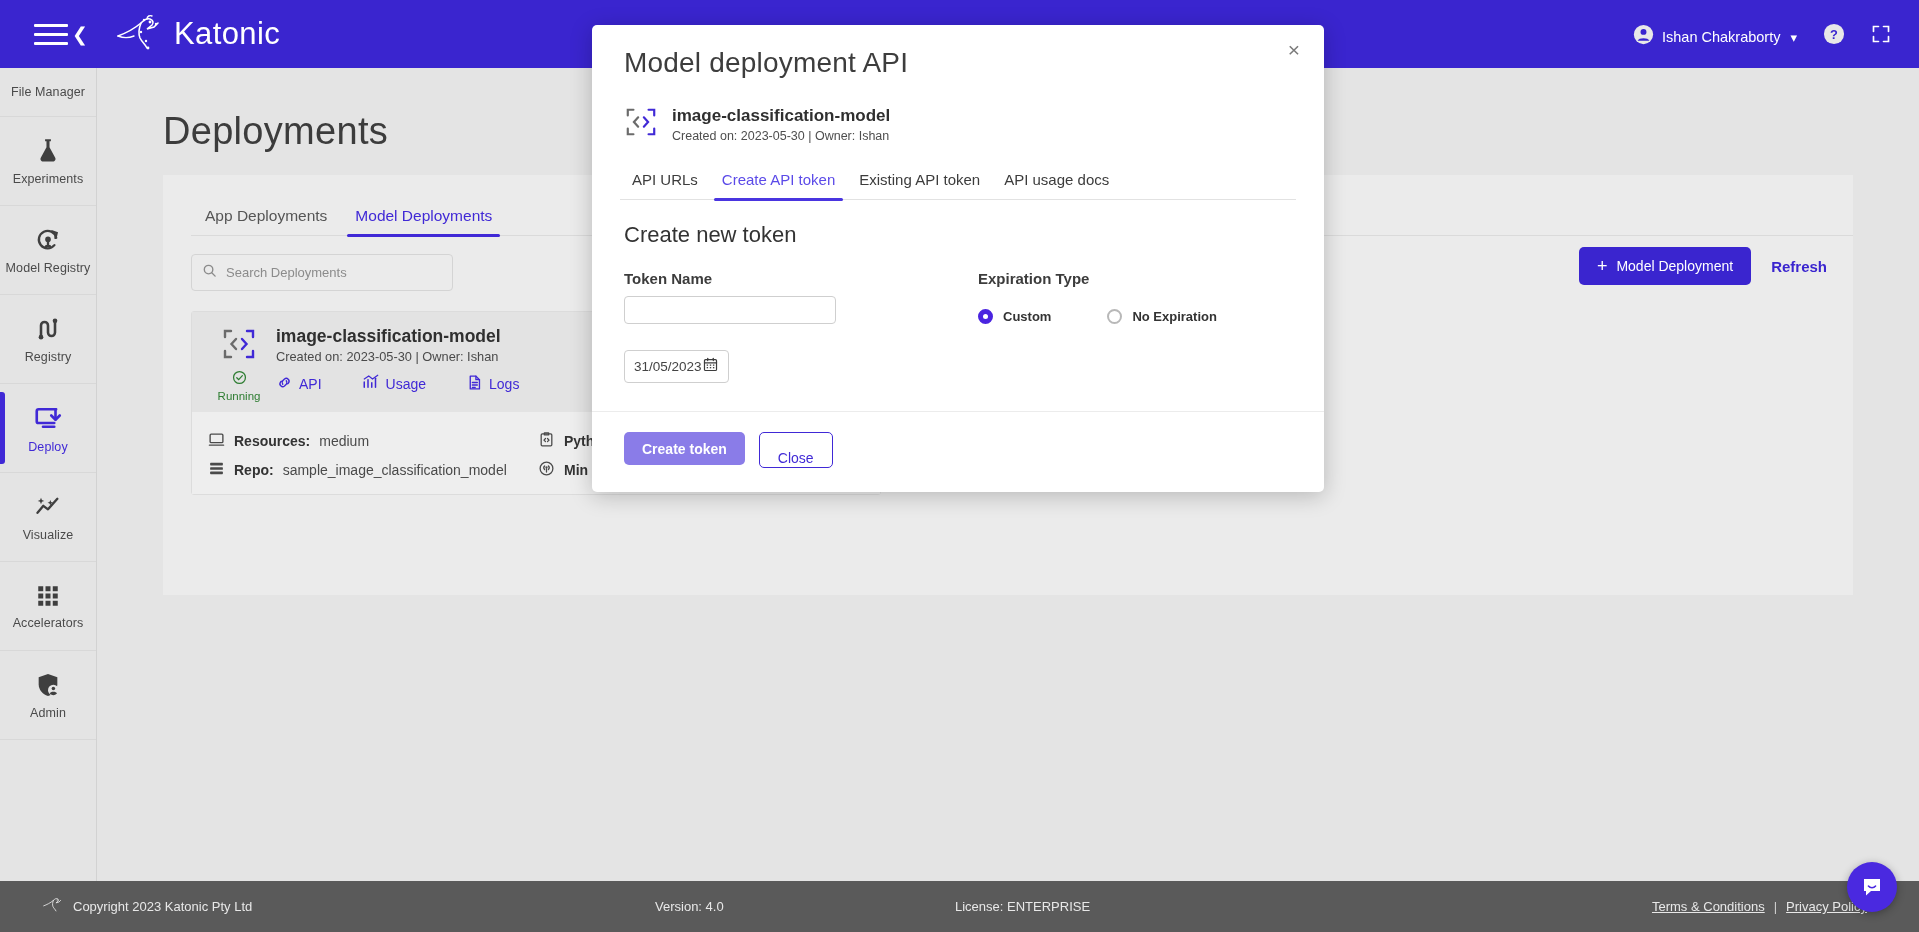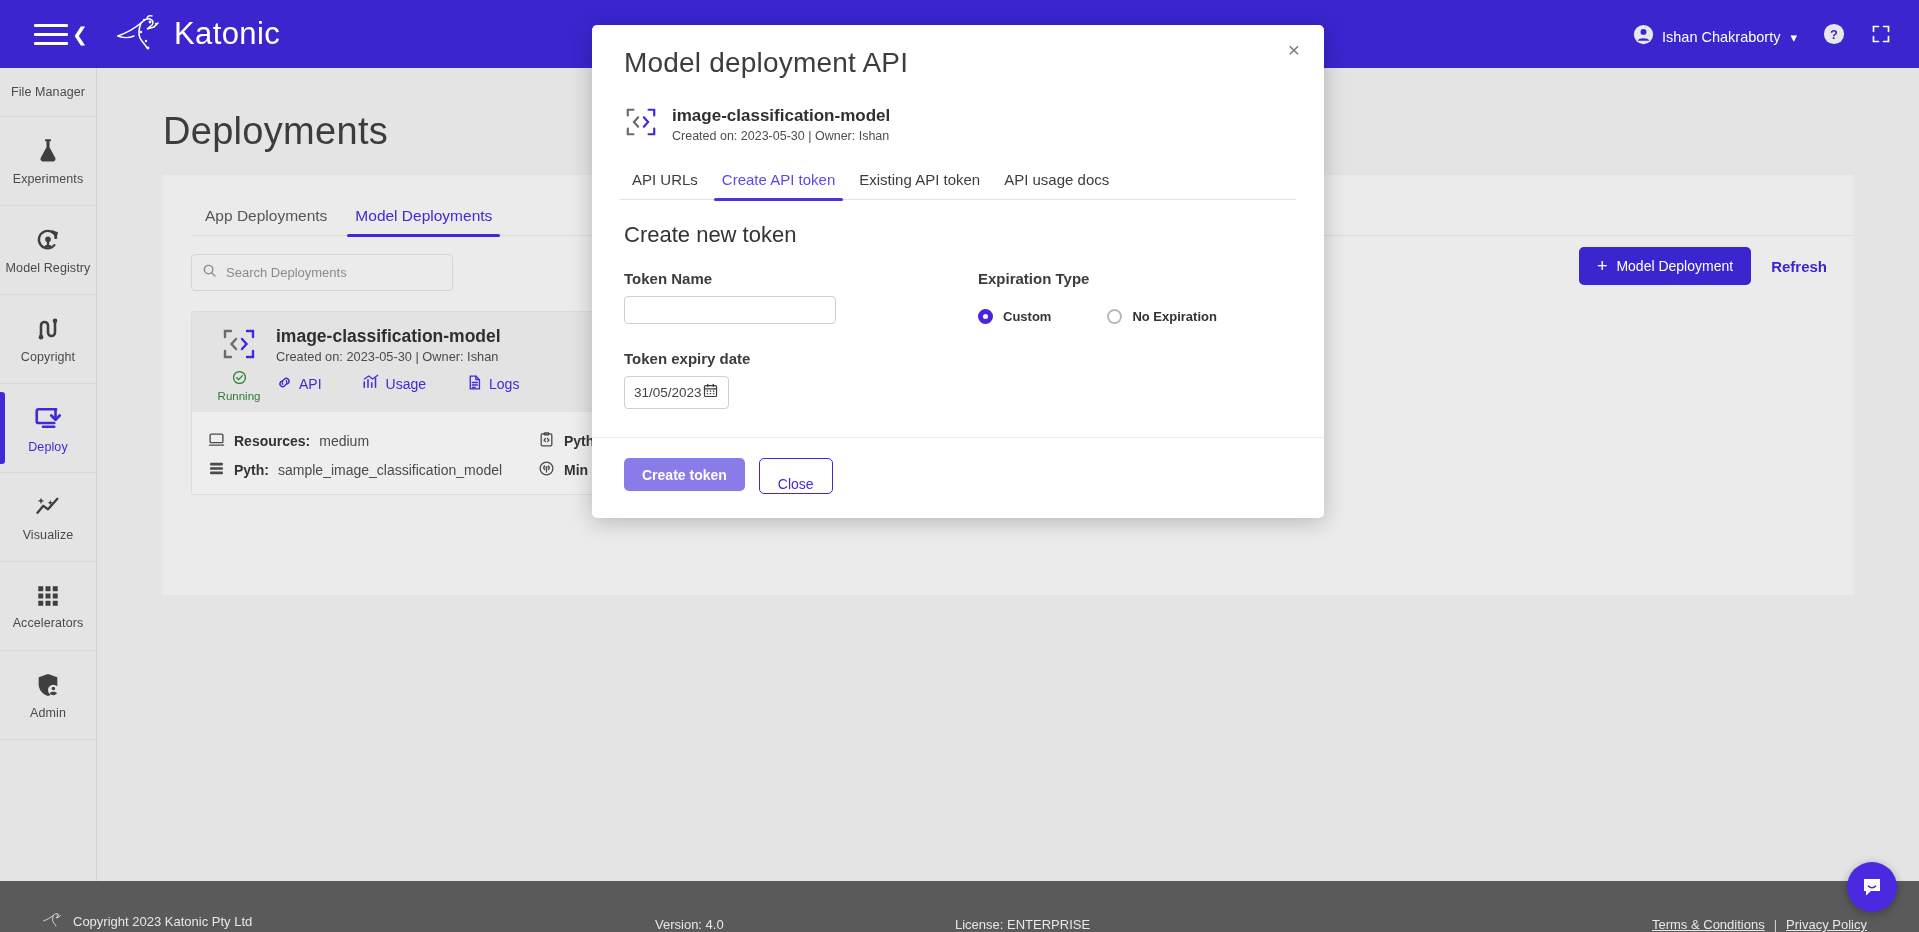--- a/index.html
+++ b/index.html
@@ -128,21 +128,21 @@
   .card-link { display: flex; align-items: center; gap: 6px; color: #4029d6; font-size: 14px; cursor: pointer; }
   .card-meta { padding: 10px 16px 14px 16px; background: #eeeeee; }
   .meta-row { display: flex; align-items: center; margin-top: 9px; }
   .meta-cell { display: flex; align-items: center; gap: 9px; font-size: 14px; color: #4a4a4a; }
   .meta-cell.c1 { width: 330px; }
   .meta-k { font-weight: bold; color: #333; }
 
   
   .footer {
     position: absolute; left: 0; right: 0; bottom: 0; height: 51px;
-    background: #5a5a5a; color: #e8e8e8; display: flex; align-items: flex-end;
+    background: #5a5a5a; color: #e8e8e8; display: flex; align-items: center;
     font-size: 13px; z-index: 6;
   }
   .f-copy { display: flex; align-items: center; gap: 9px; margin-left: 42px; }
   .f-ver { position: absolute; left: 655px; }
   .f-lic { position: absolute; left: 955px; }
   .f-links { margin-left: auto; margin-right: 52px; display: flex; align-items: center; gap: 9px; }
   .f-links a { color: #e8e8e8; text-decoration: underline; cursor: pointer; }
   .f-sep { color: #cfcfcf; }
 
   
@@ -309,21 +309,21 @@
     </div>
 
     <div class="nav-item">
       <span>
         <svg width="28" height="28" viewBox="0 0 24 24" fill="none" stroke="#3f3f3f" stroke-width="2.2" stroke-linecap="round">
           <path d="M6 19 V9 a3 3 0 0 1 6 0 v6 a3 3 0 0 0 6 0 V5"></path>
           <circle cx="6" cy="19" r="2" fill="#3f3f3f" stroke="none"></circle>
           <circle cx="18" cy="5" r="2" fill="#3f3f3f" stroke="none"></circle>
         </svg>
       </span>
-      <span class="nlabel">Copyright</span>
+      <span class="nlabel">Registry</span>
     </div>
 
     <div class="nav-item active">
       <span>
         <svg width="30" height="30" viewBox="0 0 24 24" fill="none" stroke="#4029d6" stroke-width="2.1" stroke-linecap="round" stroke-linejoin="round">
           <path d="M18.5 5 H4.5 a1.5 1.5 0 0 0 -1.5 1.5 v8 a1.5 1.5 0 0 0 1.5 1.5 H17"></path>
           <path d="M8 19 h9"></path>
           <path d="M18 5 V13"></path>
           <path d="M14.6 10 L18 13.4 L21.4 10"></path>
         </svg>
@@ -492,21 +492,21 @@
           </div>
           <div class="meta-row">
             <div class="meta-cell c1">
               <span>
                 <svg width="17" height="17" viewBox="0 0 24 24" fill="#4a4a4a">
                   <rect x="3" y="4" width="18" height="3.8" rx="1"></rect>
                   <rect x="3" y="10.1" width="18" height="3.8" rx="1"></rect>
                   <rect x="3" y="16.2" width="18" height="3.8" rx="1"></rect>
                 </svg>
               </span>
-              <span class="meta-k">Pyth:</span>
+              <span class="meta-k">Repo:</span>
               <span>sample_image_classification_model</span>
             </div>
             <div class="meta-cell">
               <span>
                 <svg width="17" height="17" viewBox="0 0 24 24" fill="none" stroke="#4a4a4a" stroke-width="1.8" stroke-linecap="round">
                   <circle cx="12" cy="12" r="9"></circle>
                   <circle cx="12" cy="10.5" r="1.6" fill="#4a4a4a" stroke="none"></circle>
                   <path d="M9.3 13.4 a3.6 3.6 0 0 1 0 -5 M14.7 8.4 a3.6 3.6 0 0 1 0 5"></path>
                   <path d="M12 12.3 V17"></path>
                 </svg>
@@ -567,21 +567,20 @@
             </div>
             <div class="radio-opt">
               <span class="radio-dot"></span>
               <span>No Expiration</span>
             </div>
           </div>
         </div>
       </div>
 
       <div class="date-block">
-        <div class="flabel">Token expiry date</div>
         <div class="date-field">
           <span class="date-val">31/05/2023</span>
           <span>
             <svg width="17" height="17" viewBox="0 0 24 24" fill="none" stroke="#3c3c3c" stroke-width="1.7" stroke-linecap="round">
               <rect x="3.5" y="5" width="17" height="15.5" rx="1.6"></rect>
               <path d="M3.5 9.6 h17"></path>
                 <path d="M8 3.2 v3.2"></path>
                 <path d="M16 3.2 v3.2"></path>
               <rect x="6.6" y="12" width="2" height="1.8" fill="#3c3c3c" stroke="none"></rect>
               <rect x="11" y="12" width="2" height="1.8" fill="#3c3c3c" stroke="none"></rect>

